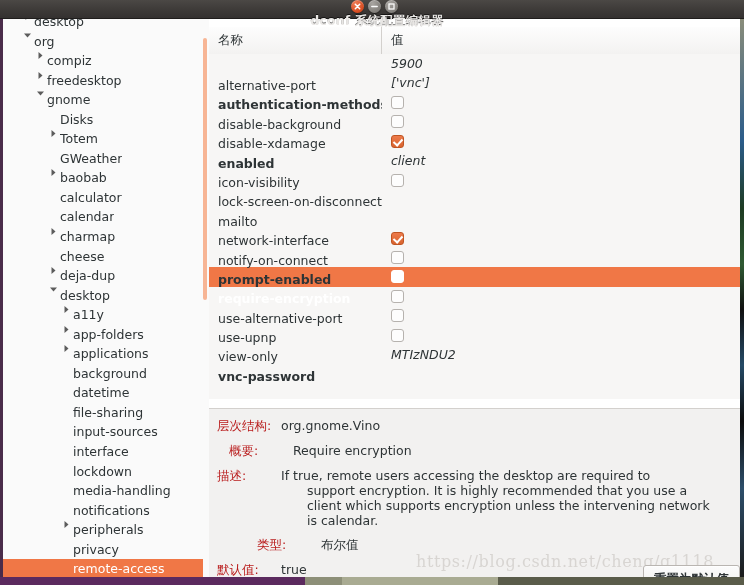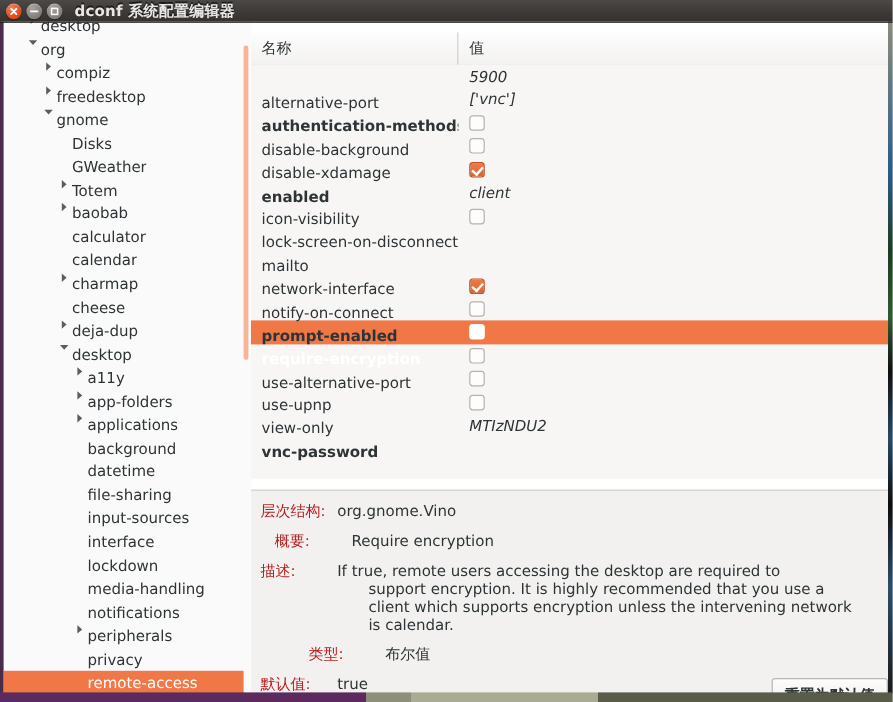--- a/index.html
+++ b/index.html
@@ -17,21 +17,21 @@
   .strip-right{position:absolute;right:0;top:18px;width:4px;height:560px;
      background:linear-gradient(180deg,#8a8d7a 0%,#2b5c8a 22%,#1d3b22 34%,#2f5a33 44%,#101010 52%,#254a66 62%,#0c0c0c 72%,#2d4e6a 84%,#1a1a1a 100%);
      z-index:40;}
   .taskbar{position:absolute;left:0;bottom:0;width:744px;height:8px;z-index:45;
      background:linear-gradient(90deg,#5b2a5e 0%,#5b2a5e 41%,#8d8f78 41%,#8d8f78 46%,#a9ab92 46%,#a9ab92 67%,#5a5c4a 67%,#5a5c4a 100%);}
 
   
   .titlebar{position:absolute;left:0;top:0;width:744px;height:18px;
      background:linear-gradient(180deg,#4b4845 0%,#3c3937 60%,#343130 100%);
      border-bottom:1px solid #1f1d1c;
-     display:flex;align-items:center;z-index:50;}
+     display:flex;align-items:center;z-index:50;flex-direction:column;}
   .wbtns{display:flex;align-items:center;gap:4px;margin-left:5px;}
   .wbtn{width:13px;height:13px;border-radius:50%;position:relative;
      box-shadow:inset 0 1px 0 rgba(255,255,255,.28), 0 1px 1px rgba(0,0,0,.35);}
   .wbtn.close{background:radial-gradient(circle at 35% 28%,#f07b55,#d64a1e 70%,#b23c15);}
   .wbtn.min{background:radial-gradient(circle at 35% 28%,#a8a5a1,#807d79 72%,#6c6966);}
   .wbtn.max{background:radial-gradient(circle at 35% 28%,#a8a5a1,#807d79 72%,#6c6966);}
   .wbtn svg{position:absolute;left:0;top:0;}
   .wtitle{margin-left:10px;color:#e9e7e5;font-size:12.5px;font-weight:bold;
      text-shadow:0 -1px 0 rgba(0,0,0,.6);letter-spacing:.2px;}
 
@@ -167,31 +167,31 @@
           </div>
           <div class="tlabel">gnome</div>
         </div>
         <div class="tree-row">
           <div style="width: 26px; flex: 0 0 26px;"></div>
           <div class="tw"></div>
           <div class="tlabel">Disks</div>
         </div>
         <div class="tree-row">
           <div style="width: 26px; flex: 0 0 26px;"></div>
+          <div class="tw">
+            <svg width="7" height="9" viewBox="0 0 7 9">
+              <path d="M1.5 1 L5.5 4.5 L1.5 8 Z" fill="#5c5c5c"></path>
+            </svg>
+          </div>
+          <div class="tlabel">Totem</div>
+        </div>
+        <div class="tree-row">
+          <div style="width: 26px; flex: 0 0 26px;"></div>
           <div class="tw"></div>
           <div class="tlabel">GWeather</div>
-        </div>
-        <div class="tree-row">
-          <div style="width: 26px; flex: 0 0 26px;"></div>
-          <div class="tw">
-            <svg width="7" height="9" viewBox="0 0 7 9">
-              <path d="M1.5 1 L5.5 4.5 L1.5 8 Z" fill="#5c5c5c"></path>
-            </svg>
-          </div>
-          <div class="tlabel">Totem</div>
         </div>
         <div class="tree-row">
           <div style="width: 26px; flex: 0 0 26px;"></div>
           <div class="tw">
             <svg width="7" height="9" viewBox="0 0 7 9">
               <path d="M1.5 1 L5.5 4.5 L1.5 8 Z" fill="#5c5c5c"></path>
             </svg>
           </div>
           <div class="tlabel">baobab</div>
         </div>
@@ -454,15 +454,16 @@
 
       <div class="drow" style="margin-top:8px;justify-content:center;">
         <div class="dlabel">默认值:</div>
         <div class="dval">true</div>
       </div>
 
       <div class="reset-btn">重置为默认值</div>
     </div>
   </div>
 
+  <div class="watermark">https://blog.csdn.net/cheng/q1118</div>
   <div class="taskbar"></div>
 
 </div>
 
 </body></html>

